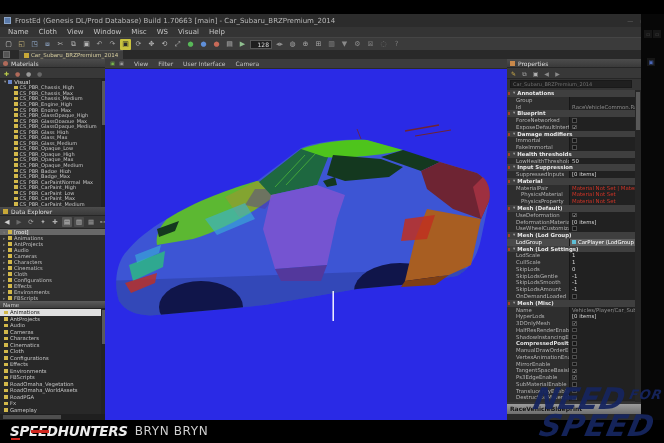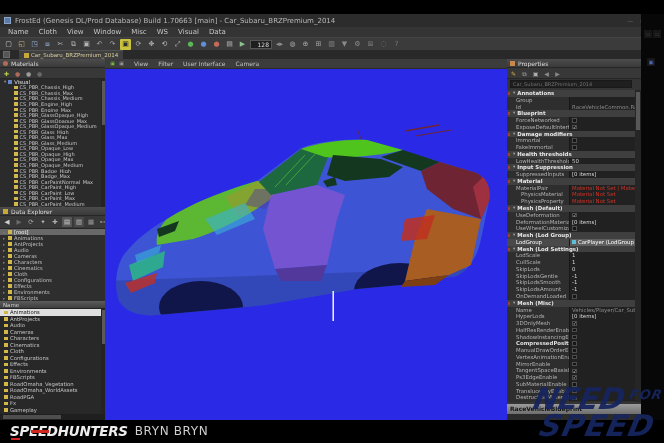--- a/index.html
+++ b/index.html
@@ -145,21 +145,21 @@
   </div>
 
   <div class="menubar" id="menubar">
       <span class="menu-item">Name</span>
       <span class="menu-item">Cloth</span>
       <span class="menu-item">View</span>
       <span class="menu-item">Window</span>
       <span class="menu-item">Misc</span>
       <span class="menu-item">WS</span>
       <span class="menu-item">Visual</span>
-      <span class="menu-item">Data</span>
+      <span class="menu-item">Help</span>
     </div>
 
   <div class="toolbar" id="main-toolbar">
       <div class="icon-btn" style="color: rgb(201, 201, 201);">▢</div>
       <div class="icon-btn" style="color: rgb(200, 180, 120);">◱</div>
       <div class="icon-btn" style="color: rgb(154, 180, 216);">◳</div>
       <div class="icon-btn" style="color: rgb(154, 180, 216);">⧈</div>
       <div class="icon-btn" style="color: rgb(181, 181, 181);">✂</div>
       <div class="icon-btn" style="color: rgb(181, 181, 181);">⧉</div>
       <div class="icon-btn" style="color: rgb(181, 181, 181);">▣</div>

